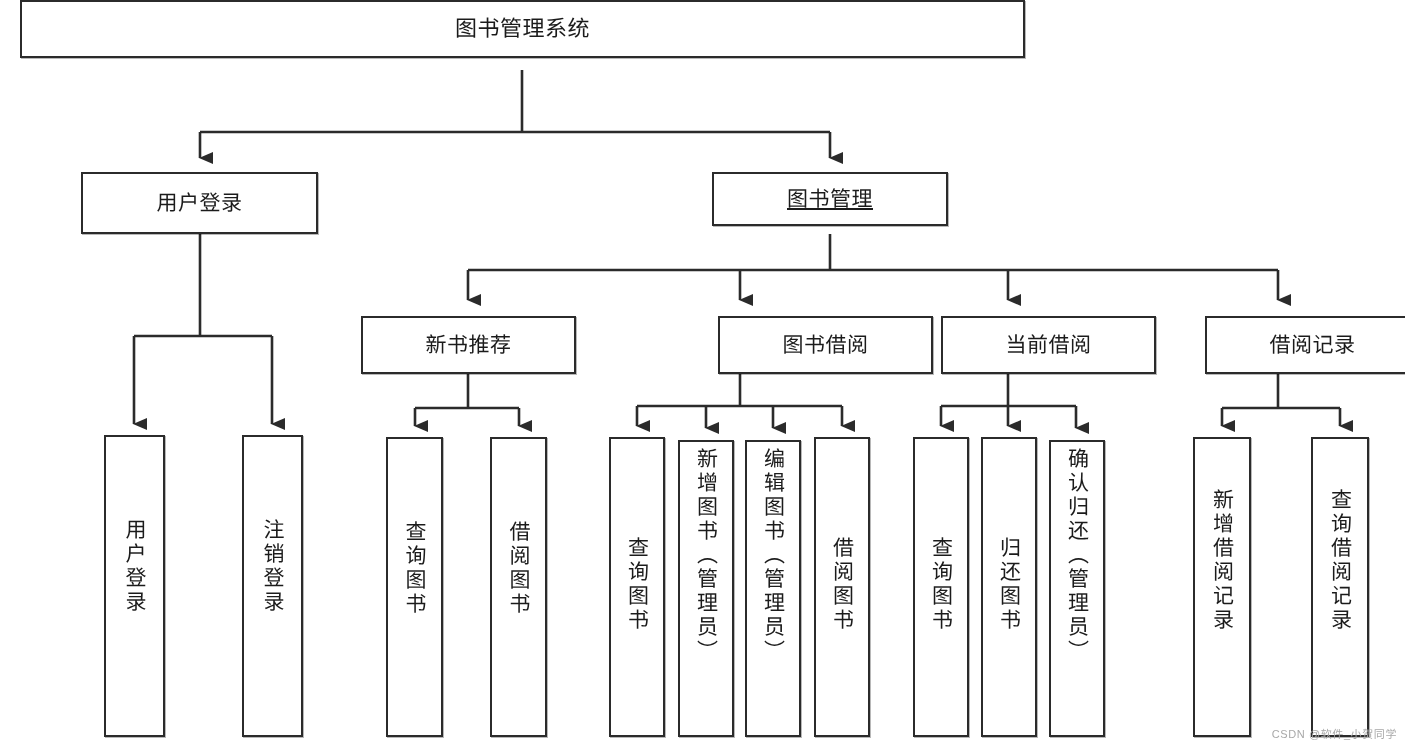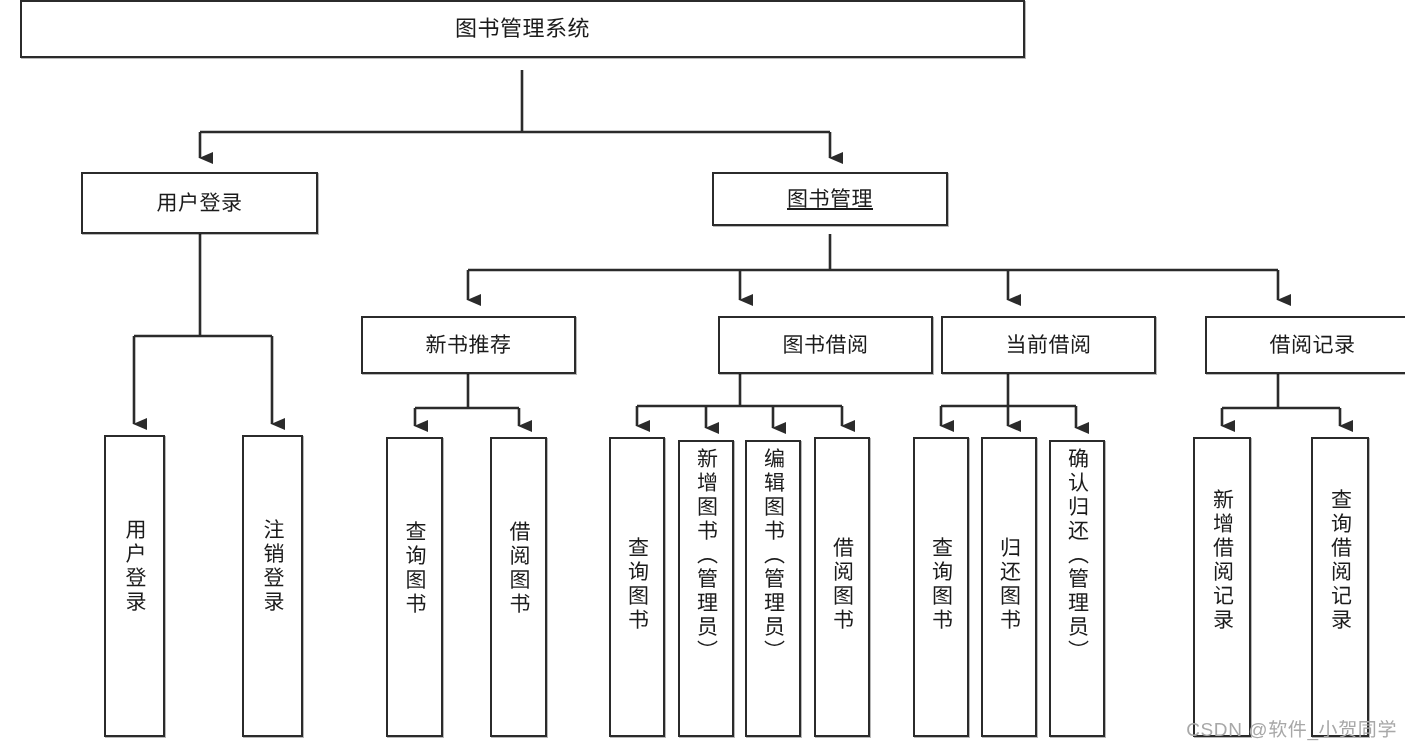--- a/index.html
+++ b/index.html
@@ -75,21 +75,21 @@
   .node.vert.tall .label {
     margin-top: 0px;
   }
   .node.vert.r4 .label {
     margin-top: 44px;
   }
   #watermark {
     position: absolute;
     right: 8px;
     bottom: 6px;
-    font-size: 19px;
+    font-size: 11px;
     color: #a8a8a8;
     letter-spacing: 0.6px;
     z-index: 5;
     white-space: nowrap;
   }
 </style>
 </head>
 <body>
 
 <div id="canvas">

